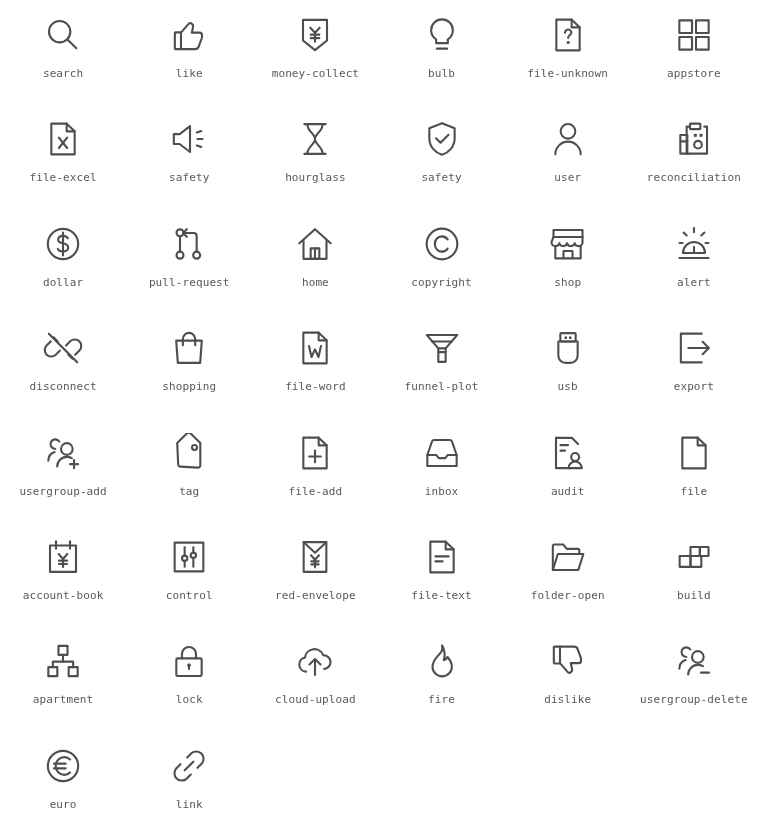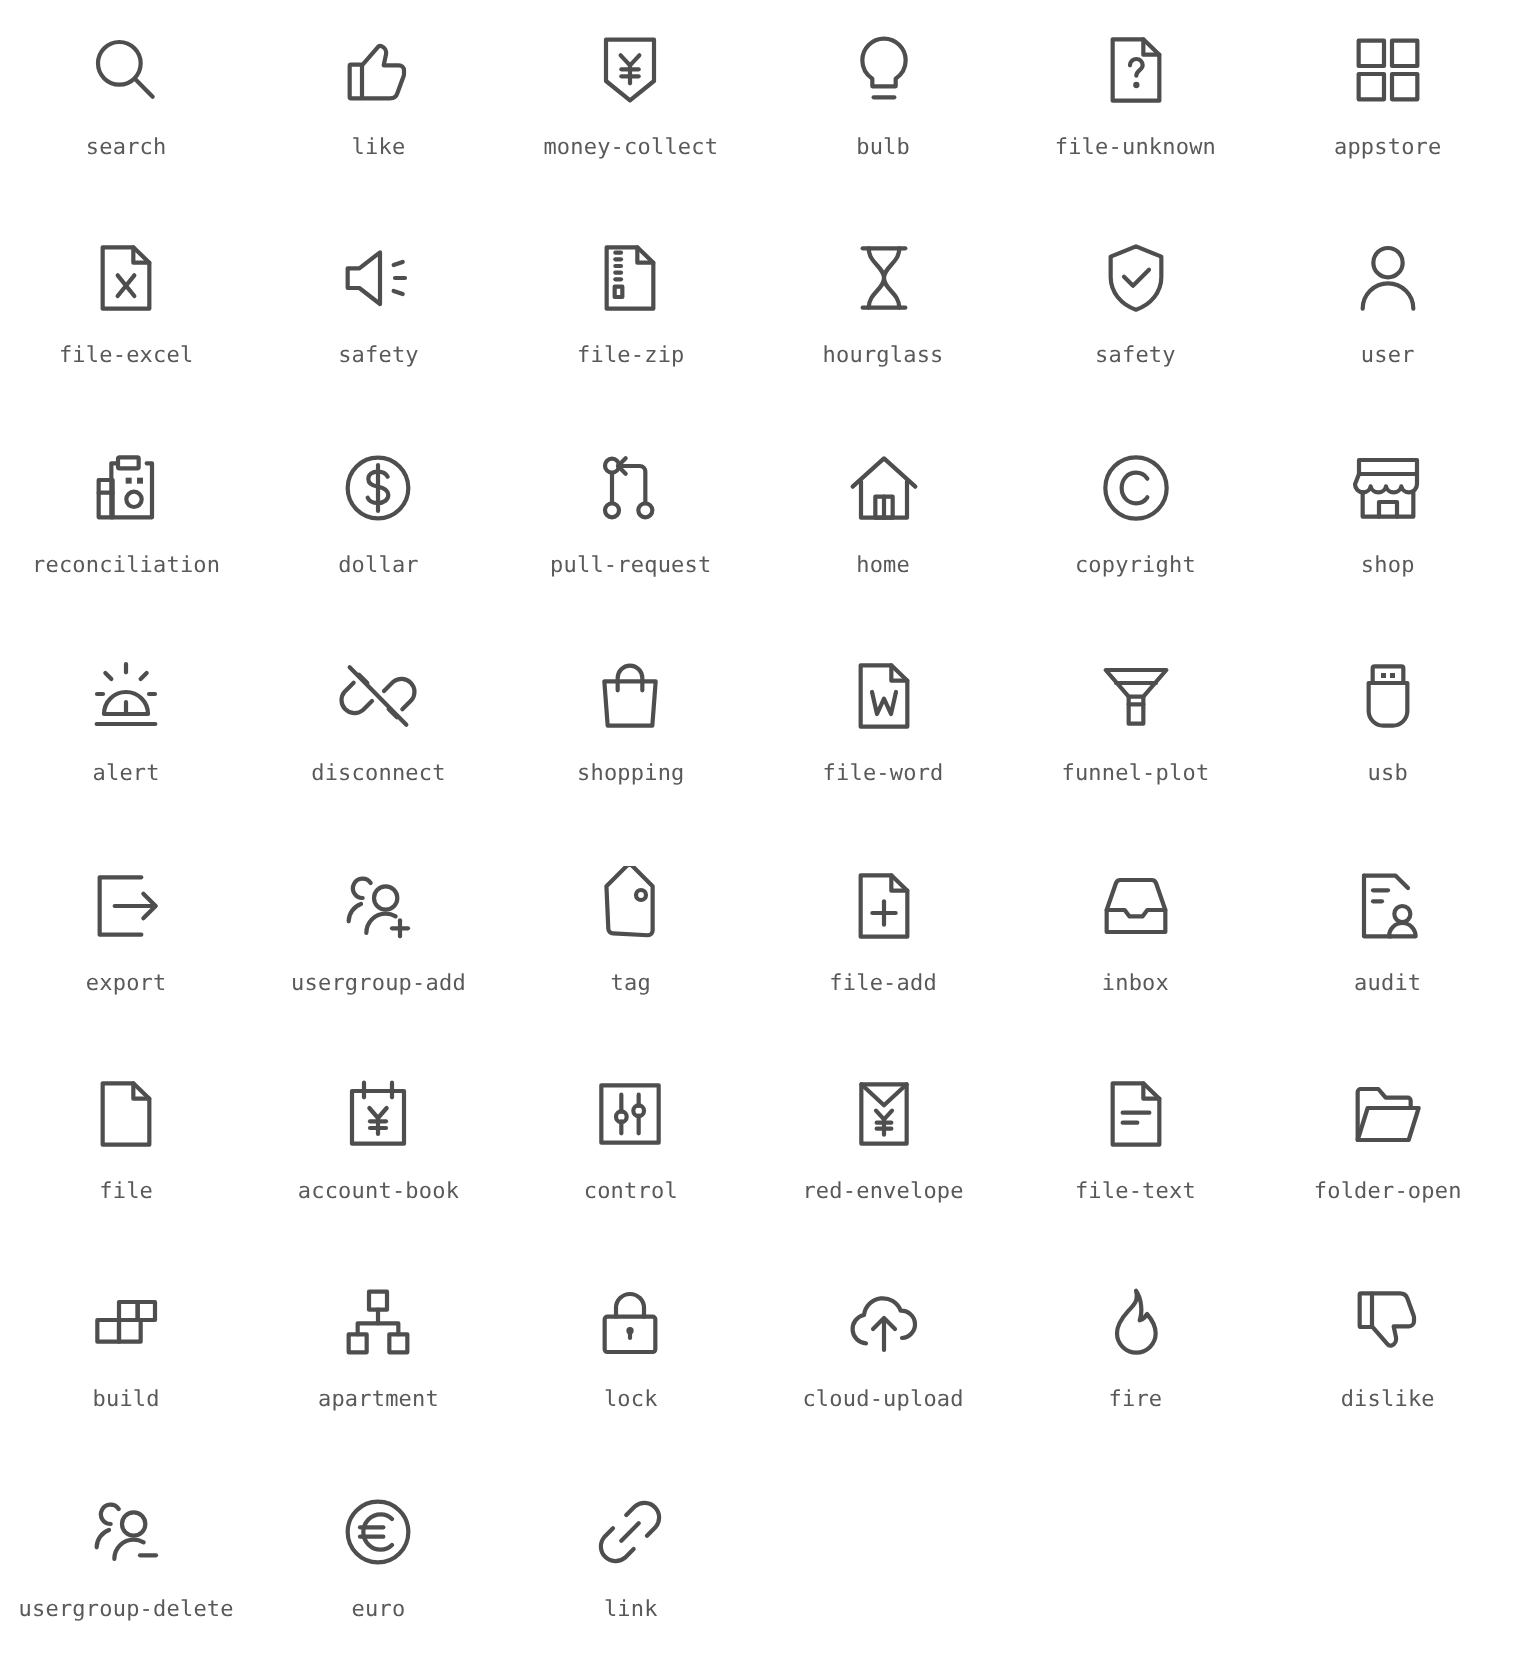--- a/index.html
+++ b/index.html
@@ -151,35 +151,20 @@
           <line x1="16.7" y1="8.1" x2="19.4" y2="7.2"></line>
           <line x1="17.1" y1="12" x2="20.1" y2="12"></line>
           <line x1="16.7" y1="15.9" x2="19.4" y2="16.8"></line>
         </svg>
       </div>
       <div class="icon-label">safety</div>
     </div>
     <div class="icon-cell">
       <div class="icon-glyph">
         <svg viewBox="0 0 24 24" xmlns="http://www.w3.org/2000/svg">
-          <path d="M5 2.8h9.2L19 7.4v13.8H5z"></path>
-          <path d="M14.2 2.8v4.6H19"></path>
-          <line x1="7.6" y1="4.4" x2="9.3" y2="4.4"></line>
-          <line x1="7.6" y1="6.4" x2="9.3" y2="6.4"></line>
-          <line x1="7.6" y1="8.4" x2="9.3" y2="8.4"></line>
-          <line x1="7.6" y1="10.4" x2="9.3" y2="10.4"></line>
-          <line x1="7.6" y1="12.4" x2="9.3" y2="12.4"></line>
-          <rect x="7.4" y="14.6" width="2.3" height="3.1"></rect>
-        </svg>
-      </div>
-      <div class="icon-label">file-zip</div>
-    </div>
-    <div class="icon-cell">
-      <div class="icon-glyph">
-        <svg viewBox="0 0 24 24" xmlns="http://www.w3.org/2000/svg">
           <line x1="5.6" y1="3.1" x2="18.4" y2="3.1"></line>
           <line x1="5.6" y1="20.9" x2="18.4" y2="20.9"></line>
           <path d="M7.4 3.1c0 4.3 4.6 5.6 4.6 8.9s-4.6 4.6-4.6 8.9"></path>
           <path d="M16.6 3.1c0 4.3-4.6 5.6-4.6 8.9s4.6 4.6 4.6 8.9"></path>
         </svg>
       </div>
       <div class="icon-label">hourglass</div>
     </div>
     <div class="icon-cell">
       <div class="icon-glyph">

